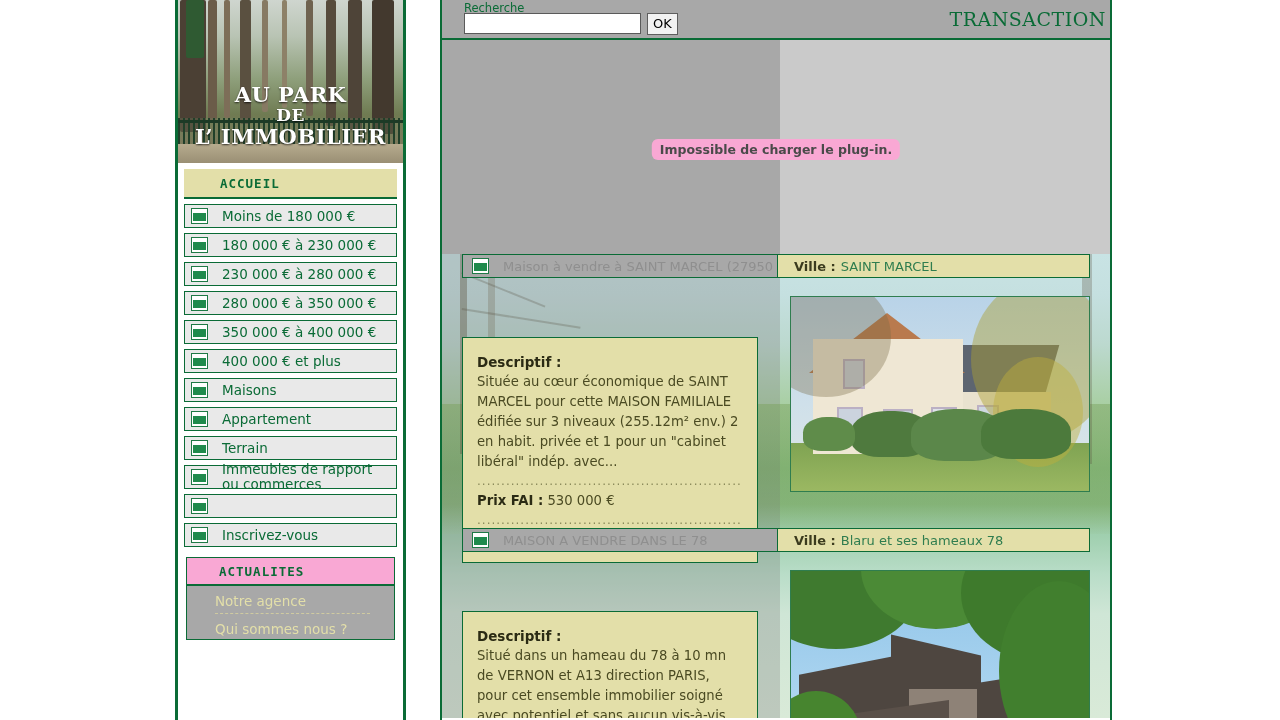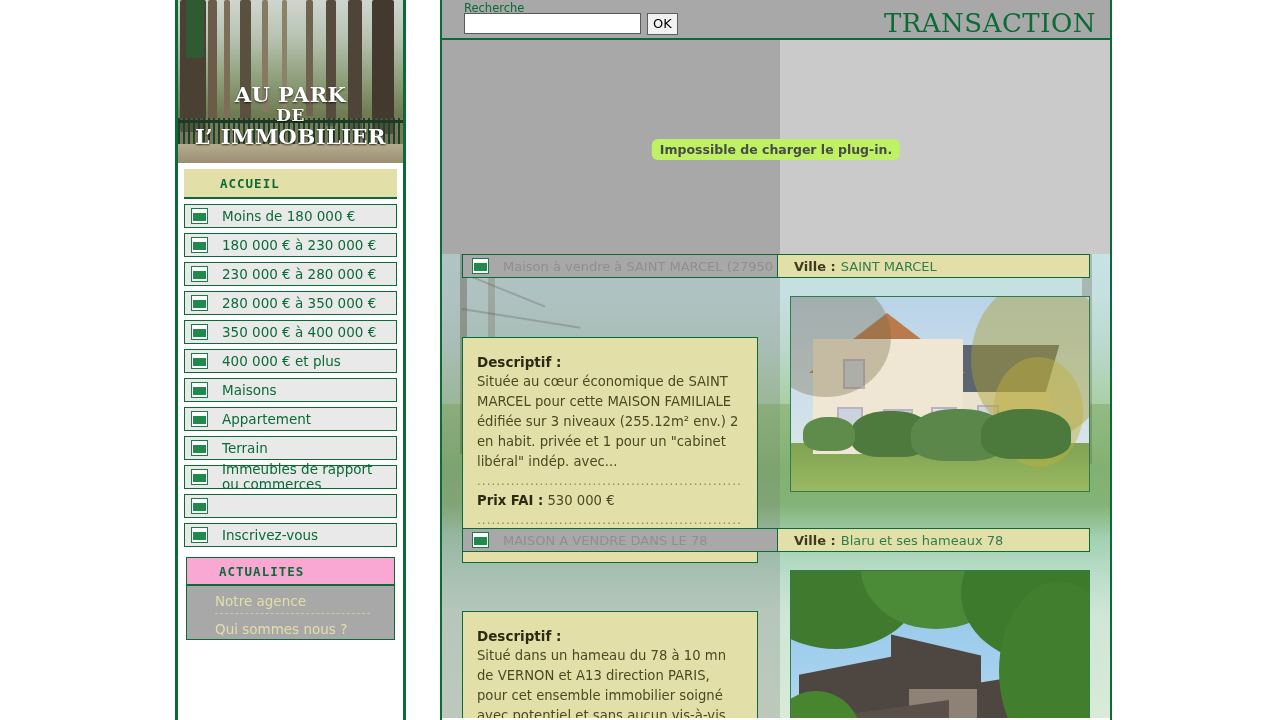--- a/index.html
+++ b/index.html
@@ -99,32 +99,32 @@
     border: 1px solid #5a5a5a; background: #ffffff;
     font-family: "DejaVu Sans", sans-serif; font-size: 12px; padding: 0 3px;
   }
   #search-ok {
     position: absolute; left: 205px; top: 13px; width: 31px; height: 22px;
     background: #f2f2f2; border: 1px solid #5e5e5e;
     font-family: "DejaVu Sans", sans-serif; font-size: 13px; color: #000;
     cursor: pointer; line-height: 20px; text-align: center; padding: 0;
   }
   #transaction-title {
-    position: absolute; right: 14px; top: 8px;
+    position: absolute; right: 4px; top: 8px;
     color: #0a6b36; font-family: "DejaVu Serif", serif;
-    font-size: 26px; letter-spacing: 0.5px;
+    font-size: 19px; letter-spacing: 0.5px;
   }
 
   #plugin-area {
     position: relative; height: 214px; background: #cacaca;
   }
   #plugin-left { position: absolute; left: 0; top: 0; width: 338px; height: 214px; background: #a8a8a8; }
   #plugin-msg {
     position: absolute; left: 50%; top: 99px; transform: translateX(-50%);
-    background: #bef264; border-radius: 6px; padding: 3px 8px;
+    background: #f9a8d4; border-radius: 6px; padding: 3px 8px;
     color: #4a4a4a; font-size: 12.5px; font-weight: bold; white-space: nowrap;
   }
 
   
   #listings {
     position: relative; height: 464px; overflow: hidden;
     background:
       linear-gradient(180deg,
         #c8e3e4 0px, #c5e0e0 40px, #bcd9cf 90px,
         #a9cfa4 150px, #93c286 210px, #8ab97e 250px,

